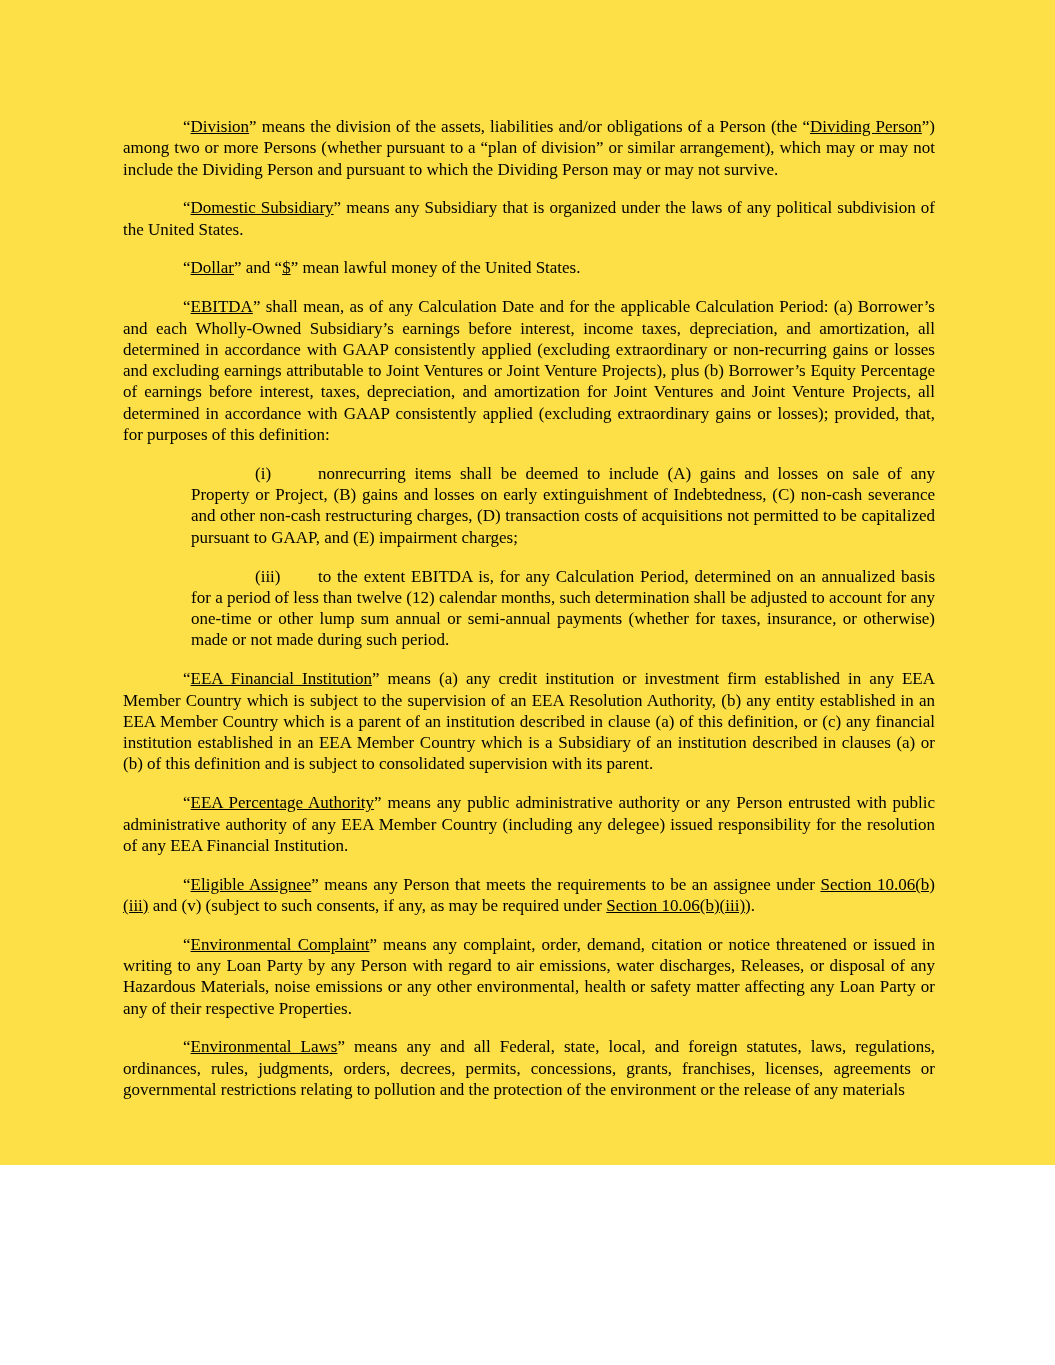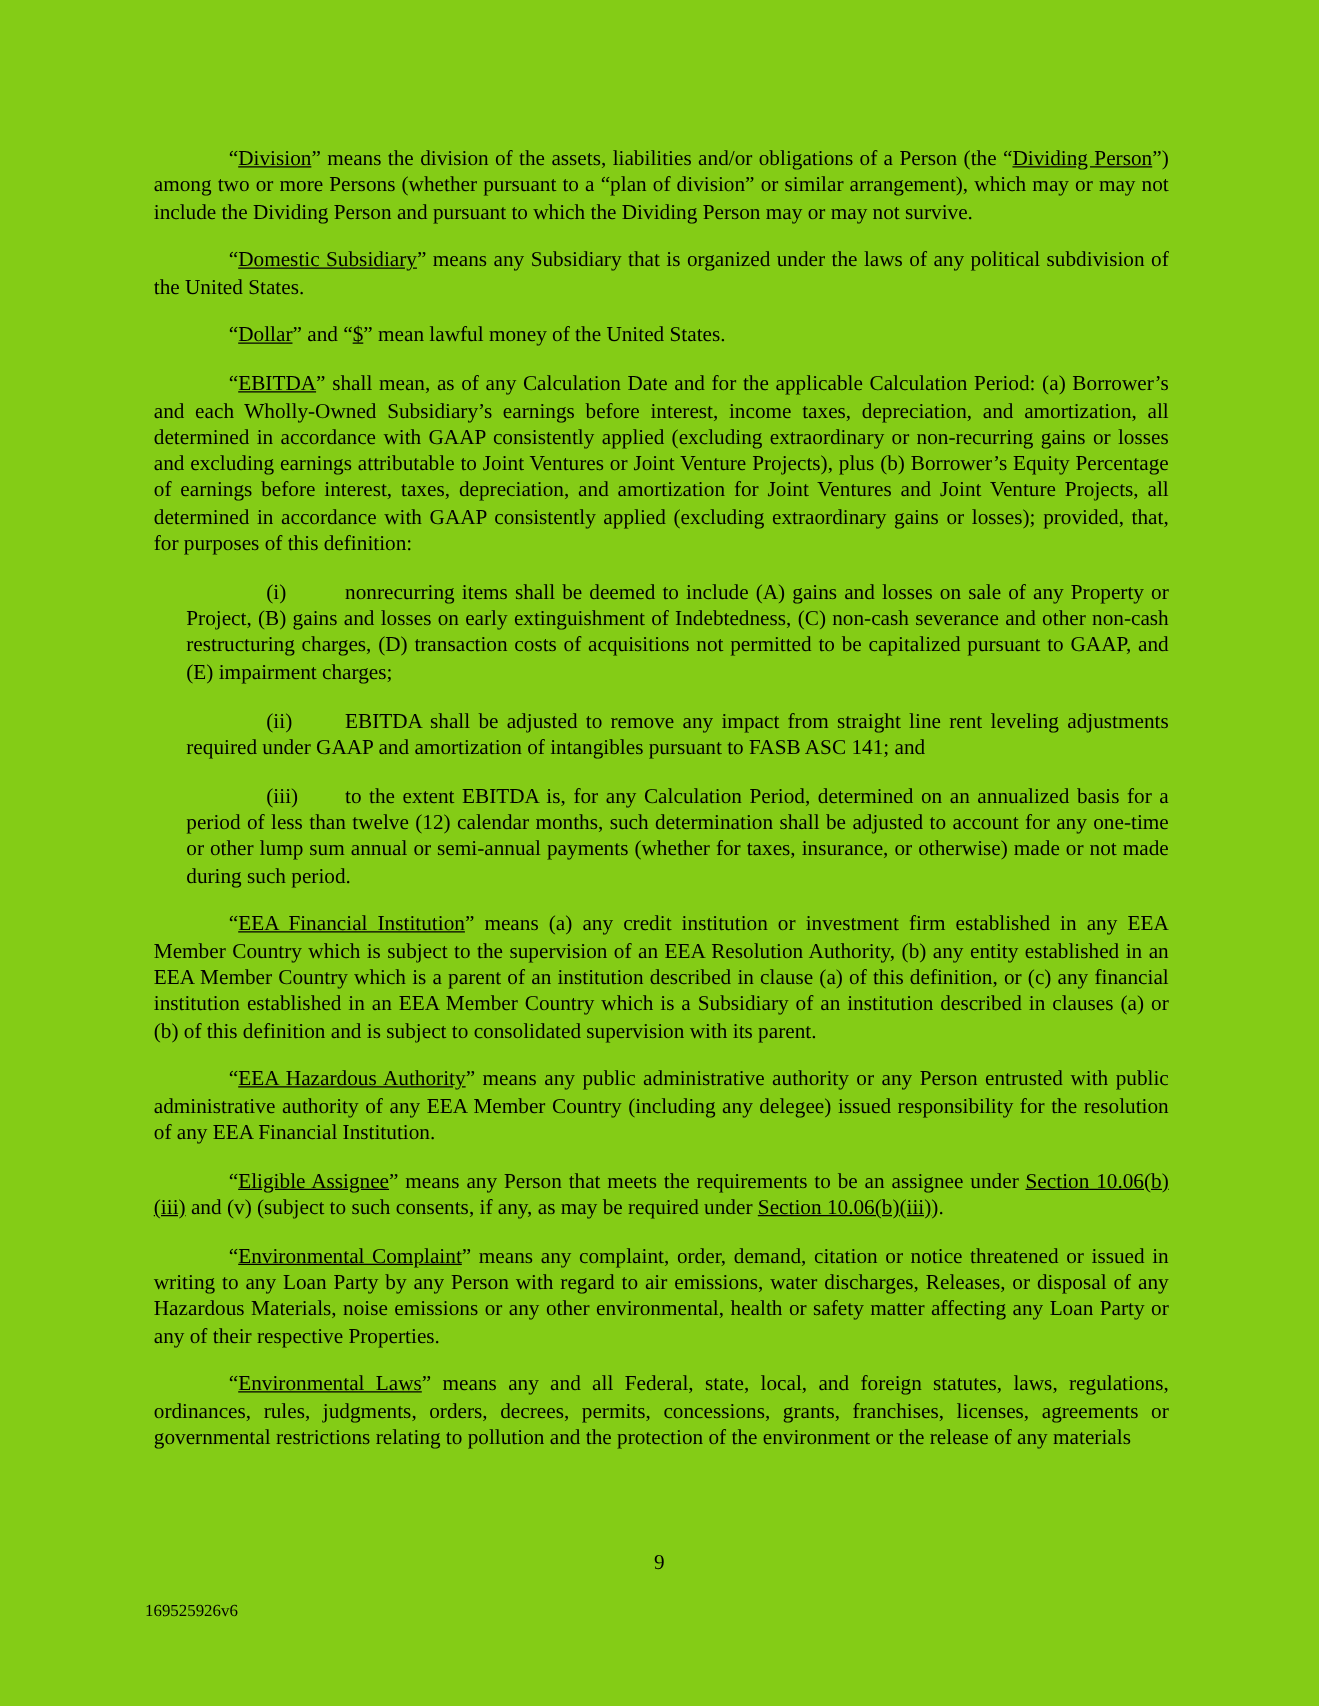--- a/index.html
+++ b/index.html
@@ -1,40 +1,40 @@
 <!DOCTYPE html>
 <html><head>
 <meta charset="utf-8">
 <style>
   html, body { margin: 0; padding: 0; background: #ffffff; }
   .page {
     position: relative;
     width: 1055px;
-    height: 1365px;
-    background: #84cc16;
+    height: 1165px;
+    background: #fde047;
     color: #000000;
     font-family: "Liberation Serif", "DejaVu Serif", serif;
     overflow: hidden;
   }
   .content {
     position: absolute;
     left: 123px;
     top: 116px;
     width: 812px;
   }
   p.para {
     margin: 0 0 17.5px 0;
     font-size: 17px;
     line-height: 21.3px;
     text-align: justify;
   }
   p.para:last-child { margin-bottom: 12px; }
   p.body { text-indent: 60px; }
   p.sub {
-    margin-left: 26px;
+    margin-left: 68px;
     text-indent: 64px;
   }
   .clause-label {
     display: inline-block;
     width: 63px;
     text-indent: 0;
   }
   .defined-term { text-decoration: underline; }
   .page-number {
     position: absolute;
@@ -54,23 +54,22 @@
 </head>
 <body>
 
 <div class="page">
   <div class="content" id="doc-content">
       <p class="para body"><span>“</span><span class="defined-term">Division</span><span>” means the division of the assets, liabilities and/or obligations of a Person (the “</span><span class="defined-term">Dividing Person</span><span>”) among two or more Persons (whether pursuant to a “plan of division” or similar arrangement), which may or may not include the Dividing Person and pursuant to which the Dividing Person may or may not survive.</span></p>
       <p class="para body"><span>“</span><span class="defined-term">Domestic Subsidiary</span><span>” means any Subsidiary that is organized under the laws of any political subdivision of the United States.</span></p>
       <p class="para body"><span>“</span><span class="defined-term">Dollar</span><span>” and “</span><span class="defined-term">$</span><span>” mean lawful money of the United States.</span></p>
       <p class="para body"><span>“</span><span class="defined-term">EBITDA</span><span>” shall mean, as of any Calculation Date and for the applicable Calculation Period: (a) Borrower’s and each Wholly-Owned Subsidiary’s earnings before interest, income taxes, depreciation, and amortization, all determined in accordance with GAAP consistently applied (excluding extraordinary or non-recurring gains or losses and excluding earnings attributable to Joint Ventures or Joint Venture Projects), plus (b) Borrower’s Equity Percentage of earnings before interest, taxes, depreciation, and amortization for Joint Ventures and Joint Venture Projects, all determined in accordance with GAAP consistently applied (excluding extraordinary gains or losses); provided, that, for purposes of this definition:</span></p>
       <p class="para sub"><span class="clause-label">(i)</span><span>nonrecurring items shall be deemed to include (A) gains and losses on sale of any Property or Project, (B) gains and losses on early extinguishment of Indebtedness, (C) non-cash severance and other non-cash restructuring charges, (D) transaction costs of acquisitions not permitted to be capitalized pursuant to GAAP, and (E) impairment charges;</span></p>
-      <p class="para sub"><span class="clause-label">(ii)</span><span>EBITDA shall be adjusted to remove any impact from straight line rent leveling adjustments required under GAAP and amortization of intangibles pursuant to FASB ASC 141; and</span></p>
       <p class="para sub"><span class="clause-label">(iii)</span><span>to the extent EBITDA is, for any Calculation Period, determined on an annualized basis for a period of less than twelve (12) calendar months, such determination shall be adjusted to account for any one-time or other lump sum annual or semi-annual payments (whether for taxes, insurance, or otherwise) made or not made during such period.</span></p>
       <p class="para body"><span>“</span><span class="defined-term">EEA Financial Institution</span><span>” means (a) any credit institution or investment firm established in any EEA Member Country which is subject to the supervision of an EEA Resolution Authority, (b) any entity established in an EEA Member Country which is a parent of an institution described in clause (a) of this definition, or (c) any financial institution established in an EEA Member Country which is a Subsidiary of an institution described in clauses (a) or (b) of this definition and is subject to consolidated supervision with its parent.</span></p>
-      <p class="para body"><span>“</span><span class="defined-term">EEA Hazardous Authority</span><span>” means any public administrative authority or any Person entrusted with public administrative authority of any EEA Member Country (including any delegee) issued responsibility for the resolution of any EEA Financial Institution.</span></p>
+      <p class="para body"><span>“</span><span class="defined-term">EEA Percentage Authority</span><span>” means any public administrative authority or any Person entrusted with public administrative authority of any EEA Member Country (including any delegee) issued responsibility for the resolution of any EEA Financial Institution.</span></p>
       <p class="para body"><span>“</span><span class="defined-term">Eligible Assignee</span><span>” means any Person that meets the requirements to be an assignee under </span><span class="defined-term">Section 10.06(b)(iii)</span><span> and (v) (subject to such consents, if any, as may be required under </span><span class="defined-term">Section 10.06(b)(iii)</span><span>).</span></p>
       <p class="para body"><span>“</span><span class="defined-term">Environmental Complaint</span><span>” means any complaint, order, demand, citation or notice threatened or issued in writing to any Loan Party by any Person with regard to air emissions, water discharges, Releases, or disposal of any Hazardous Materials, noise emissions or any other environmental, health or safety matter affecting any Loan Party or any of their respective Properties.</span></p>
       <p class="para body"><span>“</span><span class="defined-term">Environmental Laws</span><span>” means any and all Federal, state, local, and foreign statutes, laws, regulations, ordinances, rules, judgments, orders, decrees, permits, concessions, grants, franchises, licenses, agreements or governmental restrictions relating to pollution and the protection of the environment or the release of any materials</span></p>
     </div>
   <div class="page-number">9</div>
   <div class="doc-id">169525926v6</div>
 </div>
 
 </body></html>

